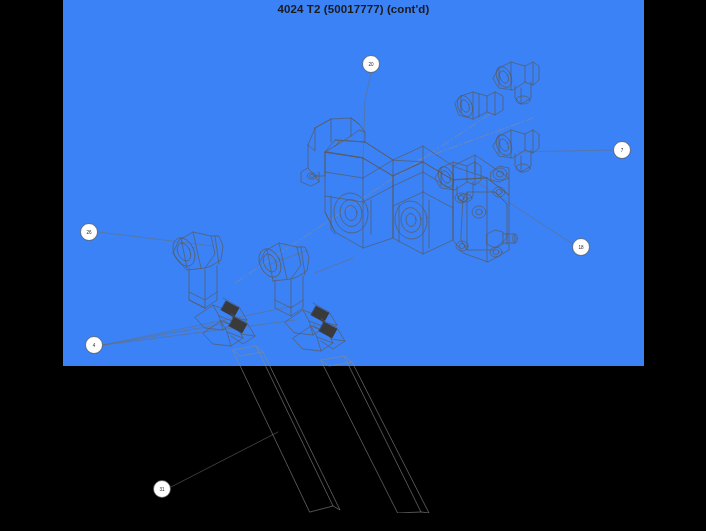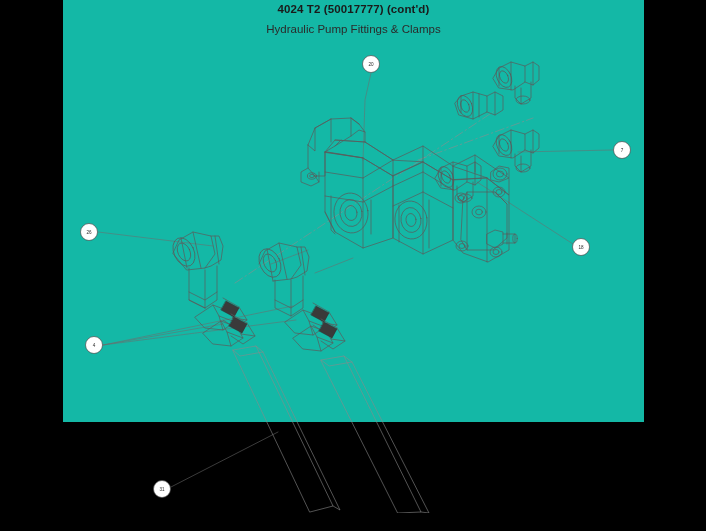--- a/index.html
+++ b/index.html
@@ -1,20 +1,20 @@
 <!DOCTYPE html>
 <html><head>
 <meta charset="utf-8">
 <title>Parts Diagram</title>
 <style>
   html,body{margin:0;padding:0;background:#000;}
   body{width:706px;height:531px;overflow:hidden;
        font-family:"Liberation Sans","DejaVu Sans",sans-serif;}
   #page{position:relative;width:706px;height:531px;background:#000;}
-  #sheet{position:absolute;left:63px;top:0;width:581px;height:422px;background:#14b8a6;}
+  #sheet{position:absolute;left:63px;top:0;width:581px;height:366px;background:#3b82f6;}
   #bar-left{position:absolute;left:0;top:0;width:63px;height:531px;background:#000;}
   #bar-right{position:absolute;left:644px;top:0;width:62px;height:531px;background:#000;}
   #bar-bottom{position:absolute;left:63px;top:513px;width:581px;height:18px;background:#000;}
   #title{position:absolute;left:0;top:3px;width:581px;text-align:center;
          font-size:11.5px;font-weight:bold;color:#1a1a1a;letter-spacing:.1px;}
   #subtitle{position:absolute;left:0;top:23px;width:581px;text-align:center;
             font-size:11.5px;font-weight:normal;color:#2b2b2b;}
   #art{position:absolute;left:0;top:0;width:581px;height:513px;}
   .cal-txt{font-family:"Liberation Sans",sans-serif;font-size:4.6px;
            fill:#2a2a2a;text-anchor:middle;dominant-baseline:central;}
@@ -24,21 +24,20 @@
 
 <div id="page">
 
   <div id="bar-left"></div>
   <div id="bar-right"></div>
   <div id="bar-bottom"></div>
 
   <div id="sheet">
 
     <div id="title">4024 T2 (50017777) (cont'd)</div>
-    <div id="subtitle">Hydraulic Pump Fittings &amp; Clamps</div>
 
     <svg id="art" viewBox="0 0 581 513">
       <g fill="none" stroke="#5a5a5a" stroke-width="0.7" stroke-linejoin="round" stroke-linecap="round">
 
         <g stroke="#8d8d8d" stroke-width="0.6" stroke-dasharray="9 3 1.5 3">
           <path d="M172 283 L430 112"></path>
           <path d="M355 160 L470 118"></path>
         </g>
 
         <g stroke="#6d6d6d" stroke-width="0.55">

